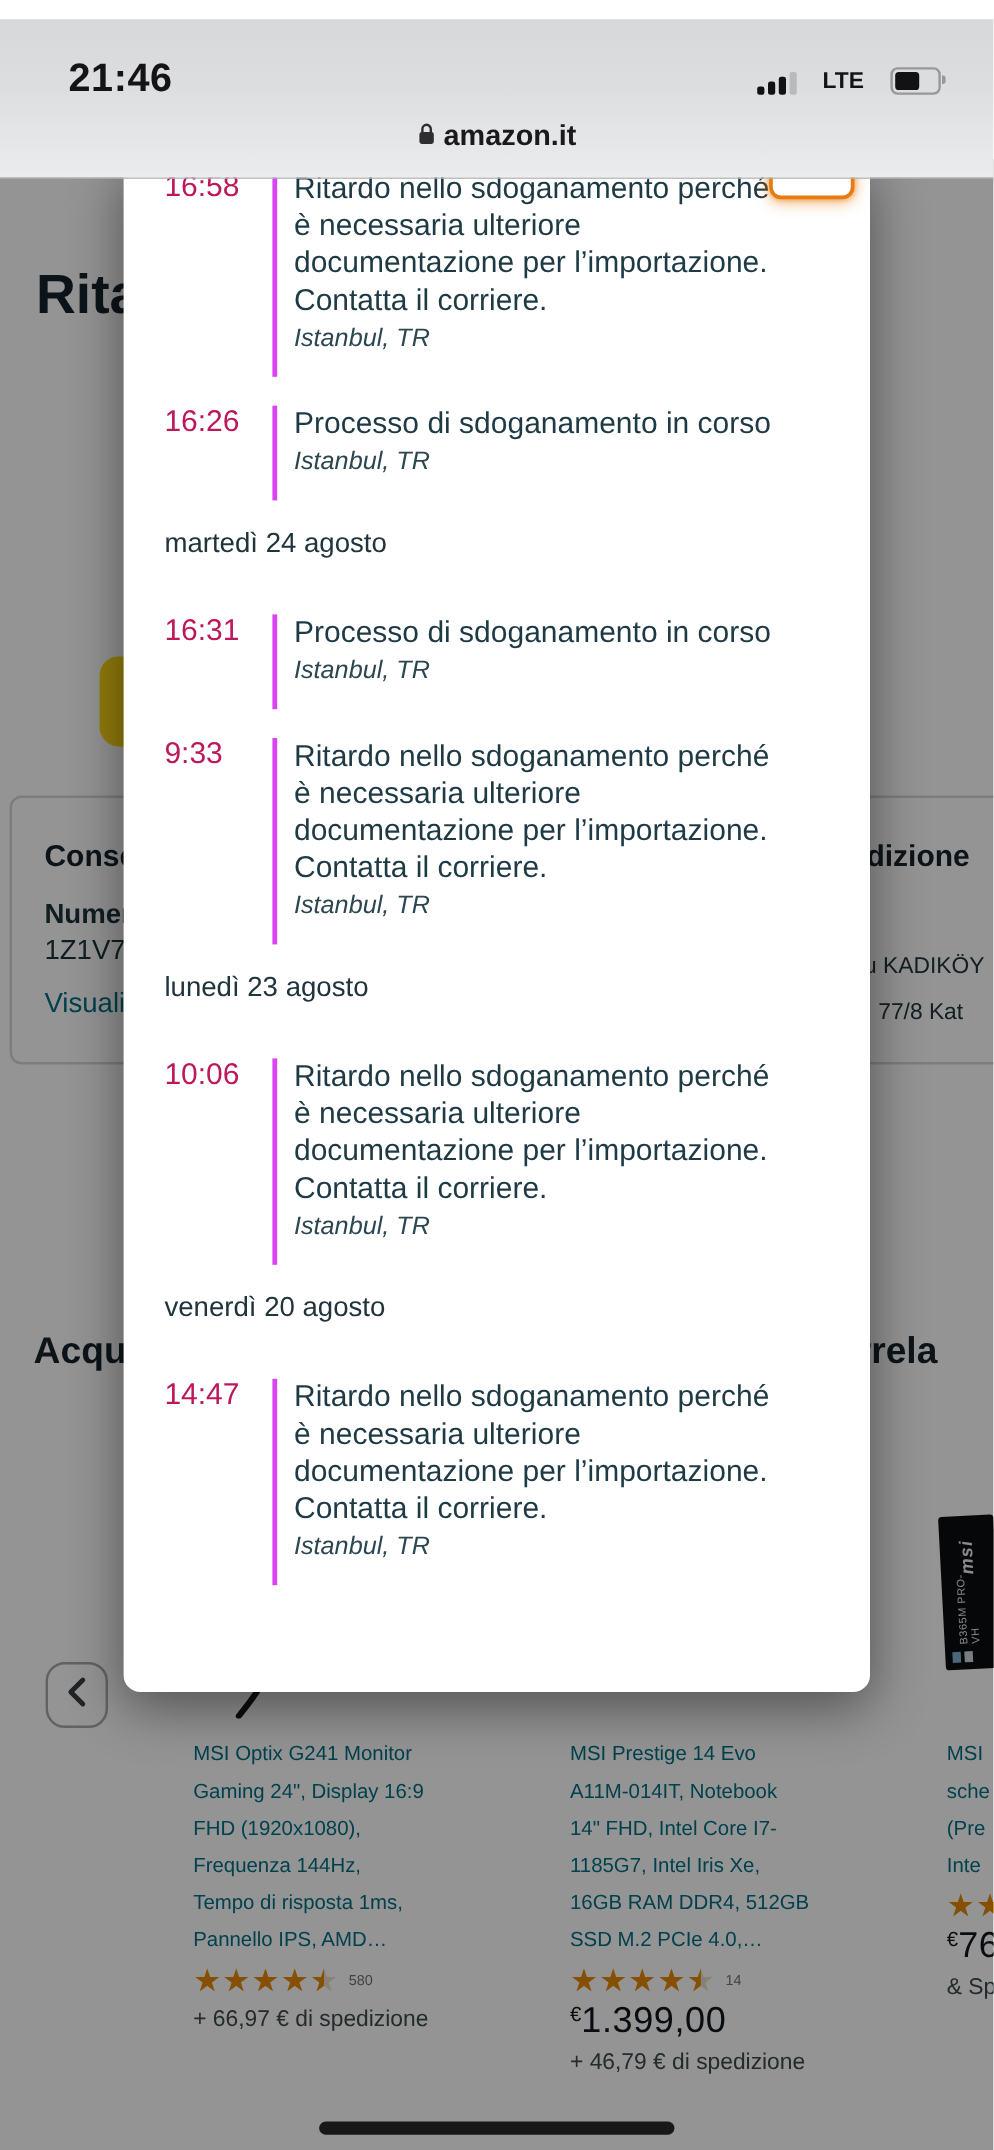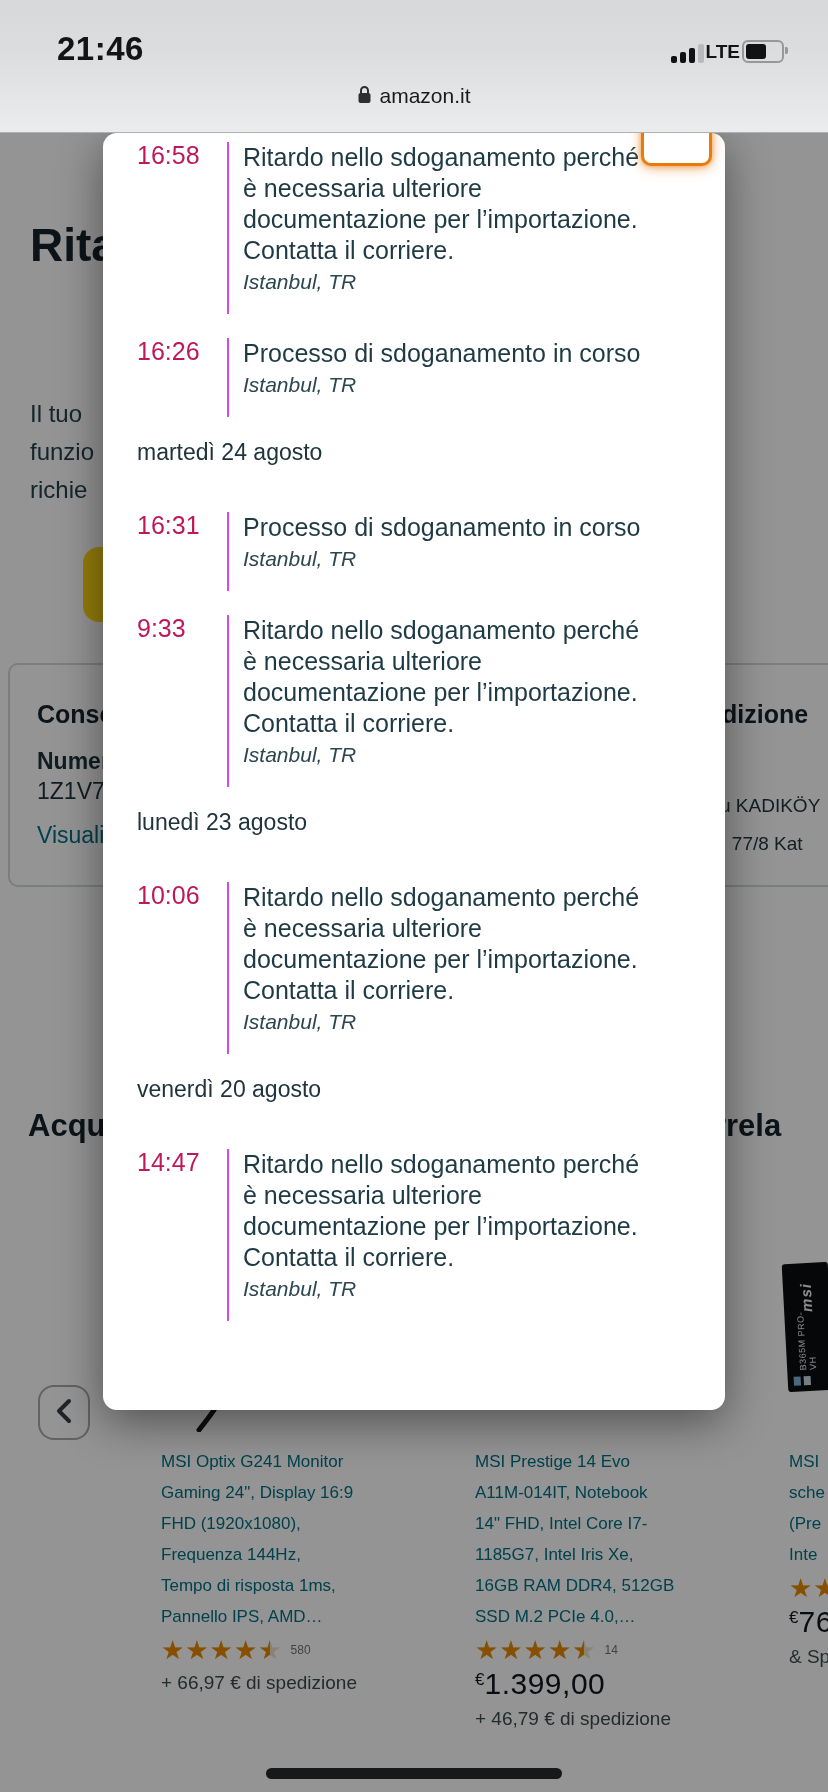--- a/index.html
+++ b/index.html
@@ -6,46 +6,46 @@
   body{
     width:828px;height:1792px;position:relative;overflow:hidden;
     background:#ffffff;font-family:"Liberation Sans",sans-serif;
     -webkit-font-smoothing:antialiased;
   }
   
   .page{position:absolute;inset:0;z-index:1;background:#fff;}
   .dim-overlay{position:absolute;left:0;right:0;top:133px;bottom:0;background:rgba(0,0,0,0.42);z-index:5;pointer-events:none;}
   .modal{position:absolute;left:103px;top:133px;width:622px;height:1277px;background:#fff;border-radius:14px;
          z-index:10;box-shadow:0 12px 45px rgba(0,0,0,.45);padding:7px 22px 0 34px;box-sizing:border-box;overflow:hidden;}
-  .chrome{position:absolute;left:0;top:0;width:828px;height:133px;z-index:20;
+  .chrome{position:absolute;left:0;top:16px;width:828px;height:133px;z-index:20;
           background:linear-gradient(#d7d8da 0%,#dcddde 40%,#ebeced 100%);border-bottom:1px solid #aeb0b2;box-sizing:border-box;}
   .home-indicator{position:absolute;left:266px;top:1768px;width:296px;height:11px;border-radius:6px;background:#17181a;z-index:30;}
 
   
   .time{position:absolute;left:57px;top:30px;font-size:33px;font-weight:700;letter-spacing:.5px;color:#141416;}
-  .sb-icons{position:absolute;right:44px;top:40px;display:flex;align-items:center;gap:2px;}
+  .sb-icons{position:absolute;right:44px;top:40px;display:flex;align-items:center;gap:22px;}
   .sig{display:flex;align-items:flex-end;gap:3px;height:22px;}
   .sig i{display:block;width:6px;border-radius:2px;background:#121214;}
   .sig i.off{background:#b9babd;}
   .lte{font-size:19px;font-weight:600;color:#141416;}
   .batt{position:relative;width:38px;height:19px;border:2px solid #97989b;border-radius:6px;}
   .batt .fill{position:absolute;left:2px;top:2px;bottom:2px;width:20px;background:#121214;border-radius:3px;}
   .batt .cap{position:absolute;right:-6px;top:5px;width:3px;height:7px;background:#97989b;border-radius:0 2px 2px 0;}
   .urlrow{position:absolute;left:0;top:84px;width:828px;display:flex;justify-content:center;align-items:center;gap:7px;}
-  .url-domain{font-size:21px;font-weight:400;color:#1a1a1c;}
+  .url-domain{font-size:24px;font-weight:700;color:#1a1a1c;}
 
   
   .close-btn{position:absolute;right:13px;top:-16px;width:65px;height:43px;background:#fff;border:3px solid #e87b0e;
              border-radius:10px;box-shadow:0 2px 12px rgba(232,123,14,.6),0 0 4px rgba(232,123,14,.5);
              overflow:hidden;z-index:3;color:#6b6b6b;font-size:24px;text-align:center;line-height:10px;}
   .tl-date{font-size:23px;line-height:26px;color:#20343c;margin:14px 0 45px 0;}
   .group:first-child .tl-date{margin-top:0;}
   .event{display:flex;margin-bottom:22px;}
   .ev-time{width:90px;flex:none;font-size:25px;line-height:31px;color:#be185d;}
-  .ev-body{flex:1;border-left:2px solid #d946ef;padding:0 4px 18px 14px;margin-top:2px;min-height:40px;}
+  .ev-body{flex:1;border-left:4px solid #d946ef;padding:0 4px 18px 14px;margin-top:2px;min-height:40px;}
   .msg-line{font-size:25px;line-height:31px;color:#1e3a44;}
   .ev-loc{font-size:21px;line-height:28px;font-style:italic;color:#2c4750;margin-top:2px;}
 
   
   .bg-title{position:absolute;left:30px;top:218px;font-size:46px;font-weight:700;color:#15232b;white-space:nowrap;}
   .bg-par{position:absolute;left:30px;top:395px;font-size:24px;line-height:38px;color:#24424c;white-space:nowrap;}
   .bg-btn{position:absolute;left:83px;top:547px;width:580px;height:75px;background:#FFD814;border-radius:16px;}
   .bg-card{position:absolute;left:8px;top:663px;width:850px;height:224px;border:2px solid #d5d9d9;border-radius:10px;box-sizing:border-box;}
   .card-title{position:absolute;font-size:25px;font-weight:700;color:#15232b;white-space:nowrap;}
   .card-label{position:absolute;left:37px;top:748px;font-size:23px;font-weight:600;color:#1c333b;}
@@ -75,25 +75,20 @@
   .pprice{margin-top:2px;color:#101820;}
   .pprice .cur{font-size:17px;vertical-align:9px;}
   .pprice .num{font-size:30px;letter-spacing:.5px;}
   .pship{margin-top:7px;font-size:19px;color:#3e4a4d;white-space:nowrap;}
 </style>
 </head>
 <body>
 
 <div class="page">
   <div class="bg-title">Rita</div>
-  <div class="bg-par">
-    <div>Il tuo</div>
-    <div>funzio</div>
-    <div>richie</div>
-  </div>
   <div class="bg-btn"></div>
 
   <div class="bg-card"></div>
   <div class="card-title" style="left:37px;top:700px;">Conse</div>
   <div class="card-label">Numer</div>
   <div class="card-value">1Z1V7</div>
   <div class="card-link">Visualiz</div>
   <div class="card-title" style="left:722px;top:700px;">dizione</div>
   <div class="addr" style="left:720px;top:795px;">u KADIKÖY</div>
   <div class="addr" style="left:716px;top:833px;">t. 77/8 Kat</div>

